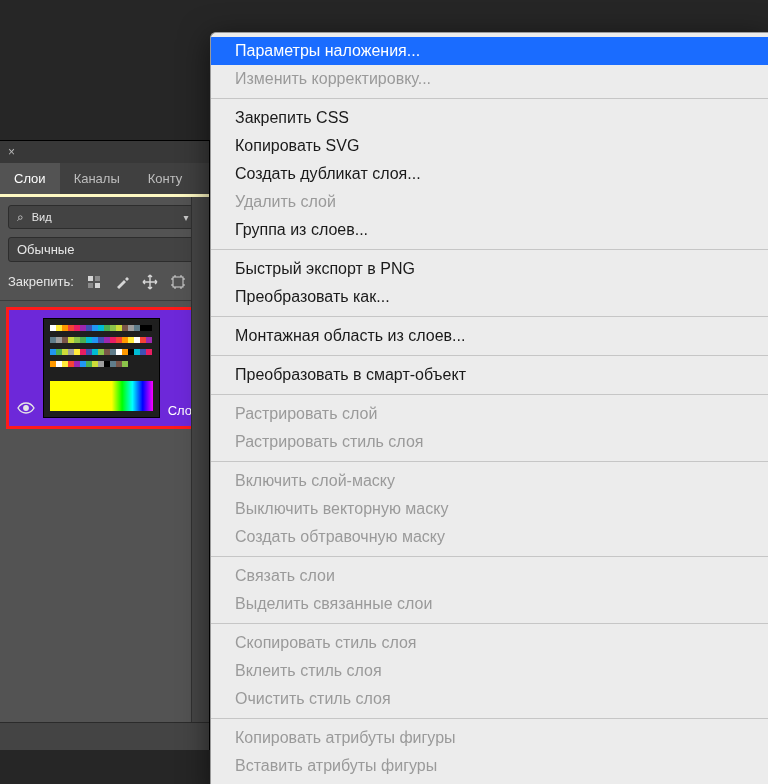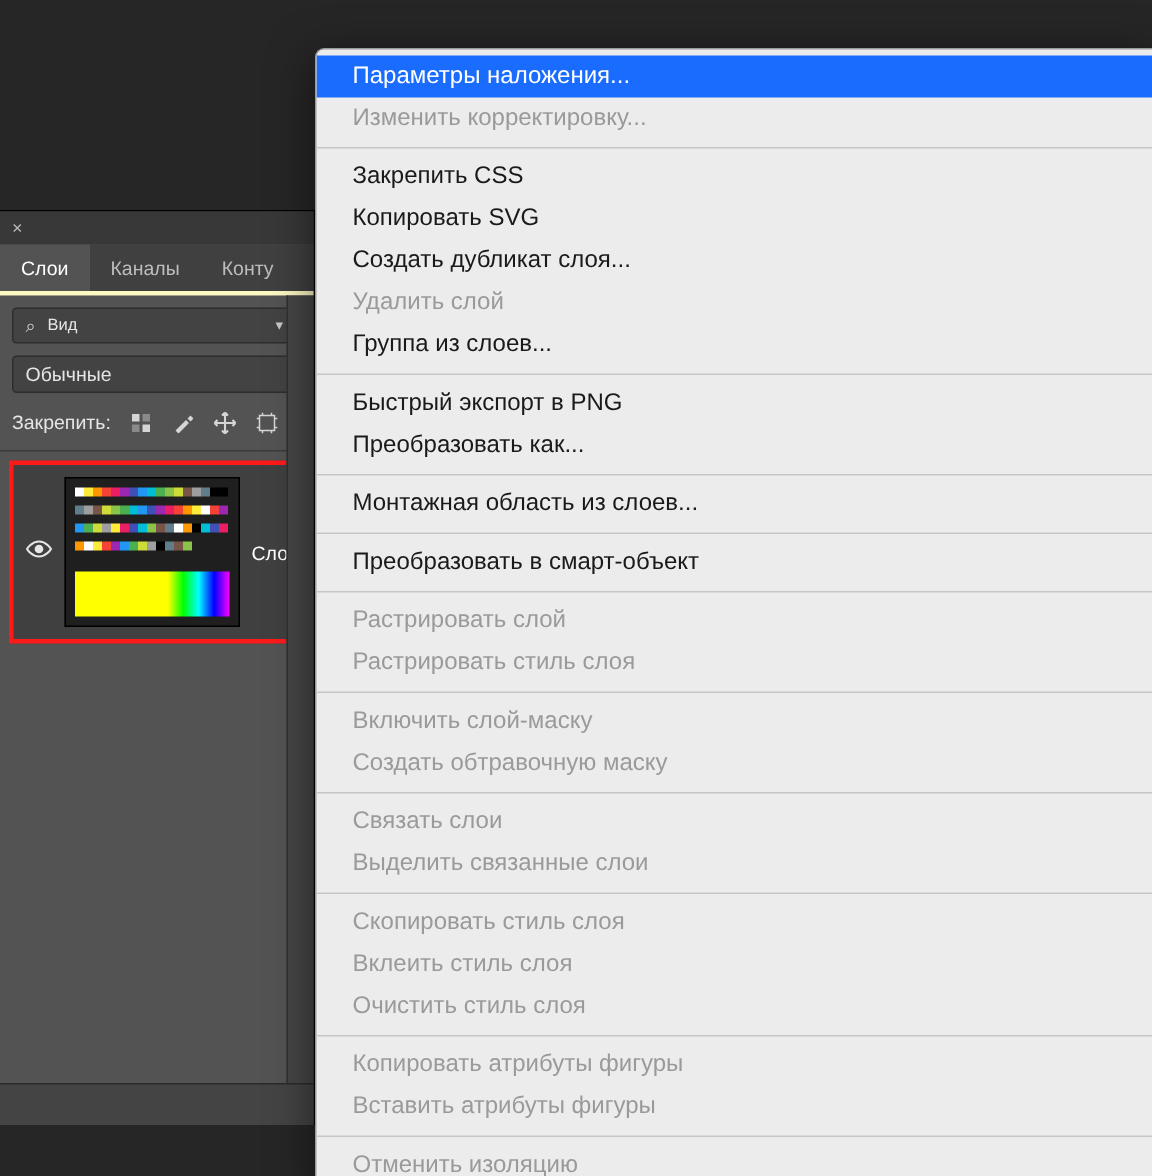--- a/index.html
+++ b/index.html
@@ -19,21 +19,21 @@
   .combo{display:flex;align-items:center;gap:6px;background:#434343;border:1px solid #2d2d2d;border-radius:3px;padding:4px 8px;flex:1}
   .combo input{background:transparent;border:none;outline:none;color:#e6e6e6;font-size:11px;width:100%}
   .chev{width:10px;color:#c8c8c8;font-size:10px}
   .mag{font-size:12px;color:#cfcfcf}
   .mode-row{padding:0 8px 8px}
   .mode-row .combo{width:100%}
   .lock-row{display:flex;align-items:flex-start;gap:12px;padding:4px 8px 10px;border-bottom:1px solid #3b3b3b}
   .lock-row span.label{color:#e6e6e6}
   .lock-row .ic{width:16px;height:16px;display:inline-flex;align-items:center;justify-content:center;color:#d6d6d6}
   
-  .layer{display:flex;align-items:center;gap:8px;padding:8px;border:3px solid #ff1a1a;margin:6px 6px 0;background:#404040}
+  .layer{display:flex;align-items:flex-end;gap:8px;padding:8px;border:3px solid #ff1a1a;margin:6px 6px 0;background:#6d28d9}
   .eye{color:#e6e6e6;font-size:15px}
   .thumb{width:120px;height:100px;background:#1f1f1f;border:1px solid #000;position:relative;overflow:hidden}
   .thumb .bars{position:absolute;left:6px;right:6px;top:6px;height:48px;display:flex;flex-wrap:wrap}
   .thumb .bars b{width:6px;height:6px;display:block}
   .thumb .grad{position:absolute;left:6px;right:6px;bottom:6px;height:30px;
     background:linear-gradient(90deg,#ff0 0%,#ff0 60%,#0f0 70%,#0ff 80%,#00f 90%,#f0f 100%)}
   .lname{color:#fff}
   .panel-foot{margin-top:auto;height:28px;background:#444;border-top:1px solid #2b2b2b}
   .panel-scroll{position:absolute;right:0;top:56px;bottom:28px;width:18px;background:#464646;border-left:1px solid #313131}
   
@@ -217,20 +217,21 @@
       <li>Преобразовать в смарт-объект</li>
       <li class="sep">
         <hr>
       </li>
       <li class="dis">Растрировать слой</li>
       <li class="dis">Растрировать стиль слоя</li>
       <li class="sep">
         <hr>
       </li>
       <li class="dis">Включить слой-маску</li>
+      <li class="dis">Выключить векторную маску</li>
       <li class="dis">Создать обтравочную маску</li>
       <li class="sep">
         <hr>
       </li>
       <li class="dis">Связать слои</li>
       <li class="dis">Выделить связанные слои</li>
       <li class="sep">
         <hr>
       </li>
       <li class="dis">Скопировать стиль слоя</li>

